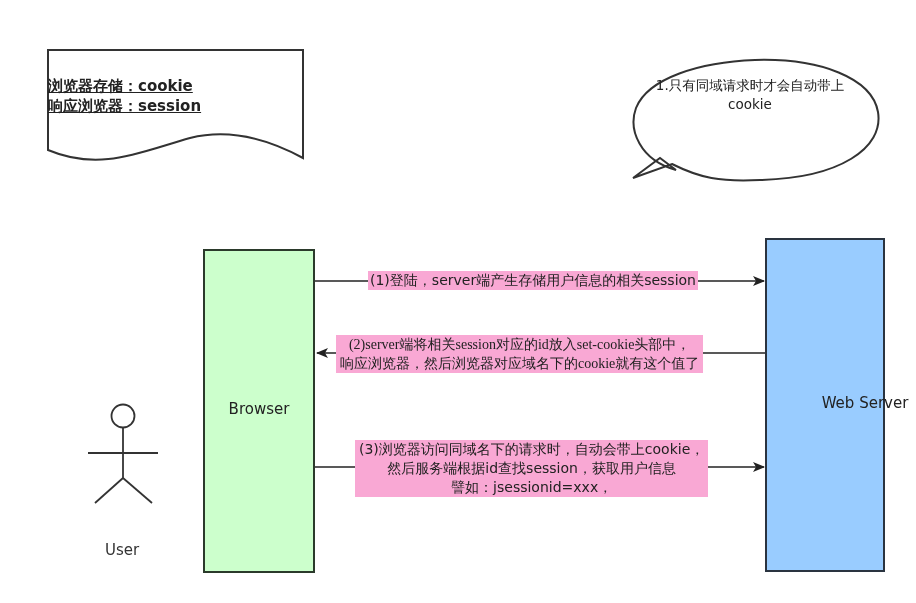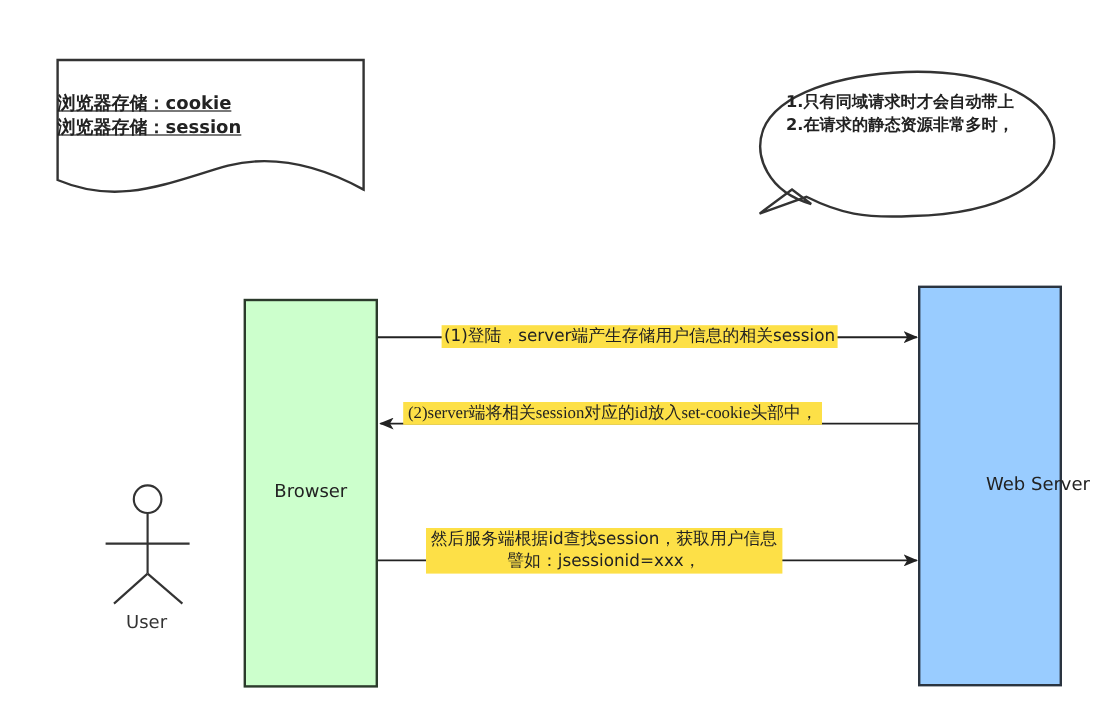--- a/index.html
+++ b/index.html
@@ -1,24 +1,24 @@
 <!DOCTYPE html>
 <html><head>
 <meta charset="utf-8">
 <style>
   html, body { margin:0; padding:0; background:#ffffff; }
   body { width:916px; height:603px; position:relative; overflow:hidden;
          font-family:"DejaVu Sans","Liberation Sans",sans-serif; color:#222; }
   svg.canvas { position:absolute; left:0; top:0; }
   .abs { position:absolute; }
   .note-text { left:48px; top:76px; font-size:15px; font-weight:bold; line-height:20px; color:#222; white-space:nowrap;text-decoration:underline; }
-  .bubble-text { left:640px; top:76px; width:220px; text-align:center; font-size:13.5px; font-weight:bold; line-height:19px; color:#222; }
+  .bubble-text { left:640px; top:76px; width:220px; text-align:center; font-size:13.5px; font-weight:normal; line-height:19px; color:#222; }
   .box-label { font-size:15px; color:#222; text-align:center; }
-  .msg { font-size:14px; color:#222; text-align:center; line-height:19px; background:#fde047; white-space:nowrap; }
-  .user-label { font-size:15px; color:#333; }
+  .msg { font-size:14px; color:#222; text-align:center; line-height:19px; background:#f9a8d4; white-space:nowrap; }
+  .user-label { font-size:15px; color:#333;margin-top:32px; }
 </style>
 </head>
 <body>
 
 <svg class="canvas" width="916" height="603" viewBox="0 0 916 603">
   <defs>
     <marker id="arrowhead" markerWidth="12" markerHeight="10" refX="11" refY="5" orient="auto" markerUnits="userSpaceOnUse">
       <path d="M0,0 L12,5 L0,10 L3,5 Z" fill="#222"></path>
     </marker>
   </defs>
@@ -41,37 +41,39 @@
     <circle cx="123" cy="416" r="11.5" fill="#fff"></circle>
     <line x1="123" y1="428" x2="123" y2="478"></line>
     <line x1="88" y1="453" x2="158" y2="453"></line>
     <line x1="123" y1="478" x2="95" y2="503"></line>
     <line x1="123" y1="478" x2="152" y2="503"></line>
   </g>
 </svg>
 
 <div class="abs note-text">
   <div>浏览器存储：cookie</div>
-  <div>浏览器存储：session</div>
+  <div>响应浏览器：session</div>
 </div>
 
 <div class="abs bubble-text">
   <div>1.只有同域请求时才会自动带上</div>
-  <div>2.在请求的静态资源非常多时，</div>
+  <div>cookie</div>
 </div>
 
 <div class="abs box-label" style="left:204px; top:400px; width:110px;">Browser</div>
 <div class="abs box-label" style="left:766px; top:394px; width:118px;margin-left:40px;">Web Server</div>
 
 <div class="abs user-label" style="left:105px; top:509px;">User</div>
 
 <div class="abs msg" style="left:368px; top:271px; padding:0 2px;">
   <div>(1)登陆，server端产生存储用户信息的相关session</div>
 </div>
 
 <div class="abs msg" style="left:336px; top:335px; padding:0 4px;font-family:Liberation Serif, serif;">
   <div>(2)server端将相关session对应的id放入set-cookie头部中，</div>
+  <div>响应浏览器，然后浏览器对应域名下的cookie就有这个值了</div>
 </div>
 
 <div class="abs msg" style="left:355px; top:440px; padding:0 4px;">
+  <div>(3)浏览器访问同域名下的请求时，自动会带上cookie，</div>
   <div>然后服务端根据id查找session，获取用户信息</div>
   <div>譬如：jsessionid=xxx，</div>
 </div>
 
 </body></html>

